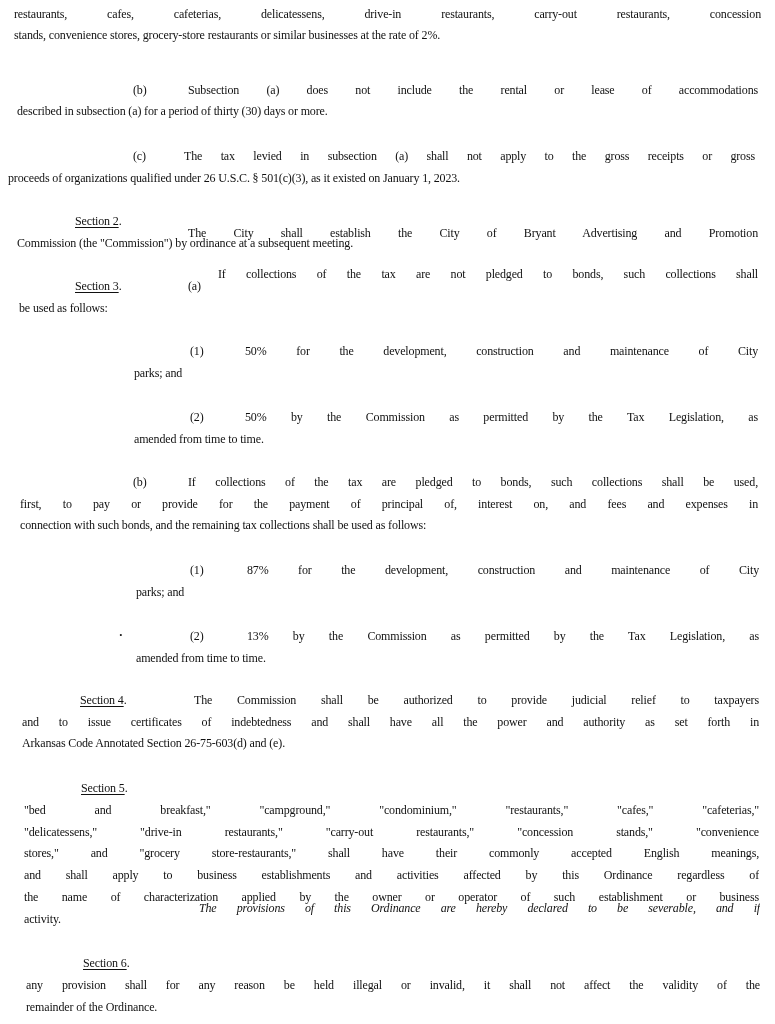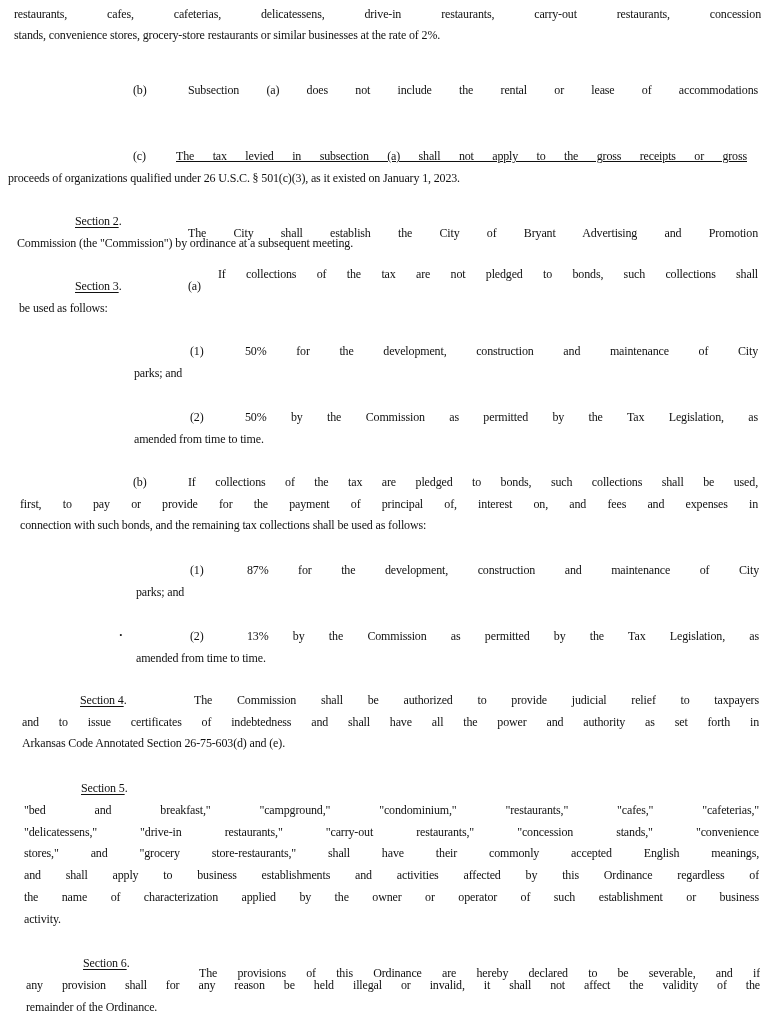--- a/index.html
+++ b/index.html
@@ -29,23 +29,24 @@
 </head>
 <body>
 
 <div class="page">
 
   <div class="line just" style="left:14px; top:4px; width:747px;">restaurants, cafes, cafeterias, delicatessens, drive-in restaurants, carry-out restaurants, concession</div>
   <div class="line" style="left:14px; top:25px;">stands, convenience stores, grocery-store restaurants or similar businesses at the rate of 2%.</div>
 
   <div class="line" style="left:133px; top:80px;">(b)</div>
   <div class="line just" style="left:188px; top:80px; width:570px;">Subsection (a) does not include the rental or lease of accommodations</div>
+  <div class="line" style="left:17px; top:101px;">described in subsection (a) for a period of thirty (30) days or more.</div>
 
   <div class="line" style="left:133px; top:146px;">(c)</div>
-  <div class="line just" style="left:176px; top:146px; width:571px;text-decoration:underline;">The tax levied in subsection (a) shall not apply to the gross receipts or gross</div>
+  <div class="line just" style="left:184px; top:146px; width:571px;">The tax levied in subsection (a) shall not apply to the gross receipts or gross</div>
   <div class="line" style="left:8px; top:168px;">proceeds of organizations qualified under 26 U.S.C. § 501(c)(3), as it existed on January 1, 2023.</div>
 
   <div class="line" style="left:75px; top:211px;"><span class="u">Section 2</span><span>.</span></div>
   <div class="line just" style="left:188px; top:223px; width:570px;">The City shall establish the City of Bryant Advertising and Promotion</div>
   <div class="line" style="left:17px; top:233px;">Commission (the "Commission") by ordinance at a subsequent meeting.</div>
 
   <div class="line" style="left:75px; top:276px;"><span class="u">Section 3</span><span>.</span></div>
   <div class="line" style="left:188px; top:276px;">(a)</div>
   <div class="line just" style="left:218px; top:264px; width:540px;">If collections of the tax are not pledged to bonds, such collections shall</div>
   <div class="line" style="left:19px; top:298px;">be used as follows:</div>
@@ -79,17 +80,17 @@
 
   <div class="line" style="left:81px; top:778px;"><span class="u">Section 5</span><span>.</span></div>
   <div class="line just" style="left:24px; top:800px; width:735px;">"bed and breakfast," "campground," "condominium," "restaurants," "cafes," "cafeterias,"</div>
   <div class="line just" style="left:24px; top:822px; width:735px;">"delicatessens," "drive-in restaurants," "carry-out restaurants," "concession stands," "convenience</div>
   <div class="line just" style="left:24px; top:843px; width:735px;">stores," and "grocery store-restaurants," shall have their commonly accepted English meanings,</div>
   <div class="line just" style="left:24px; top:865px; width:735px;">and shall apply to business establishments and activities affected by this Ordinance regardless of</div>
   <div class="line just" style="left:24px; top:887px; width:735px;">the name of characterization applied by the owner or operator of such establishment or business</div>
   <div class="line" style="left:24px; top:909px;">activity.</div>
 
   <div class="line" style="left:83px; top:953px;"><span class="u">Section 6</span><span>.</span></div>
-  <div class="line just" style="left:199px; top:963px; width:561px;">The provisions of this Ordinance are hereby declared to be severable, and if</div>
+  <div class="line just" style="left:199px; top:898px; width:561px;font-style:italic;">The provisions of this Ordinance are hereby declared to be severable, and if</div>
   <div class="line just" style="left:26px; top:975px; width:734px;">any provision shall for any reason be held illegal or invalid, it shall not affect the validity of the</div>
   <div class="line" style="left:26px; top:997px;">remainder of the Ordinance.</div>
 
 </div>
 
 </body></html>

